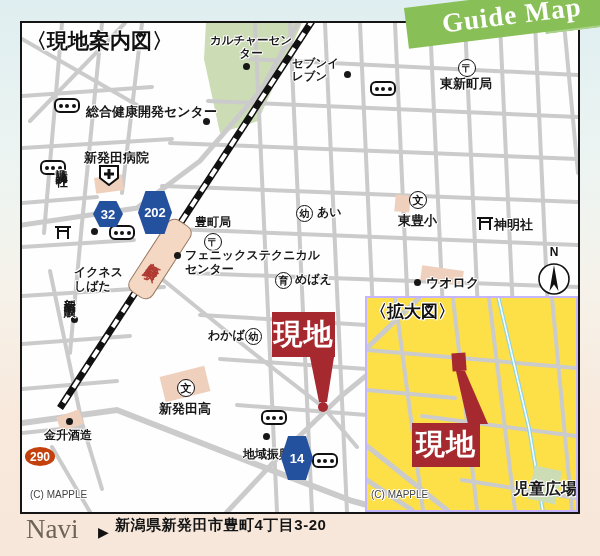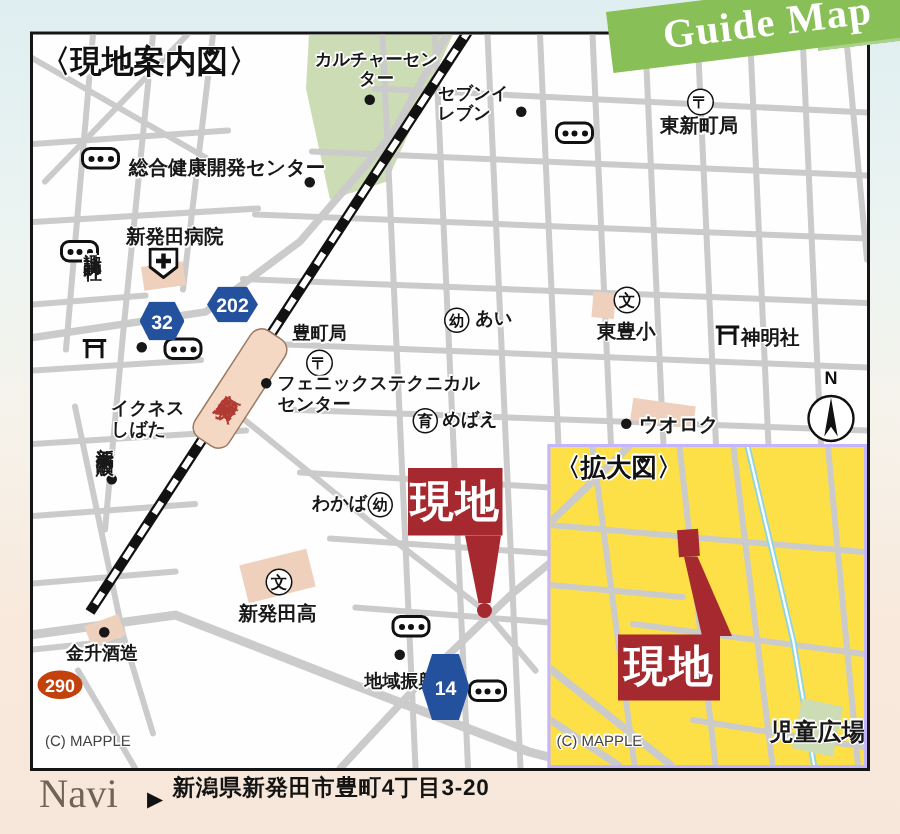--- a/index.html
+++ b/index.html
@@ -203,21 +203,21 @@
       <i></i>
       <i></i>
     </div>
   <div class="tl" style="left:290px;top:430px;">
       <i></i>
       <i></i>
       <i></i>
     </div>
 
   <div class="hex" style="left:71px;top:178px;width:30px;height:26px;">32</div>
-  <div class="hex" style="left:116px;top:168px;width:34px;height:24px;">202</div>
+  <div class="hex" style="left:116px;top:168px;width:34px;height:43px;">202</div>
   <div class="hex" style="left:259px;top:399px;width:32px;height:44px;margin-top:14px;">14</div>
   <div class="oval" style="left:3px;top:424px;width:30px;height:19px;">290</div>
 
   <div class="site-box" style="left:250px;top:289px;width:63px;height:45px;font-size:29px;letter-spacing:1px;">現地</div>
   <div class="reddot" style="left:296px;top:379px;"></div>
 
   <svg class="compass" style="left:514px;top:219px;" width="36" height="60" viewBox="0 0 36 60">
     <text x="18" y="14" text-anchor="middle" font-size="12" font-weight="bold" fill="#111">N</text>
     <circle cx="18" cy="37" r="15" fill="#fff" stroke="#111" stroke-width="1.6"></circle>
     <polygon points="18,23 13.5,49 18,42.5 22.5,49" fill="#111"></polygon>

